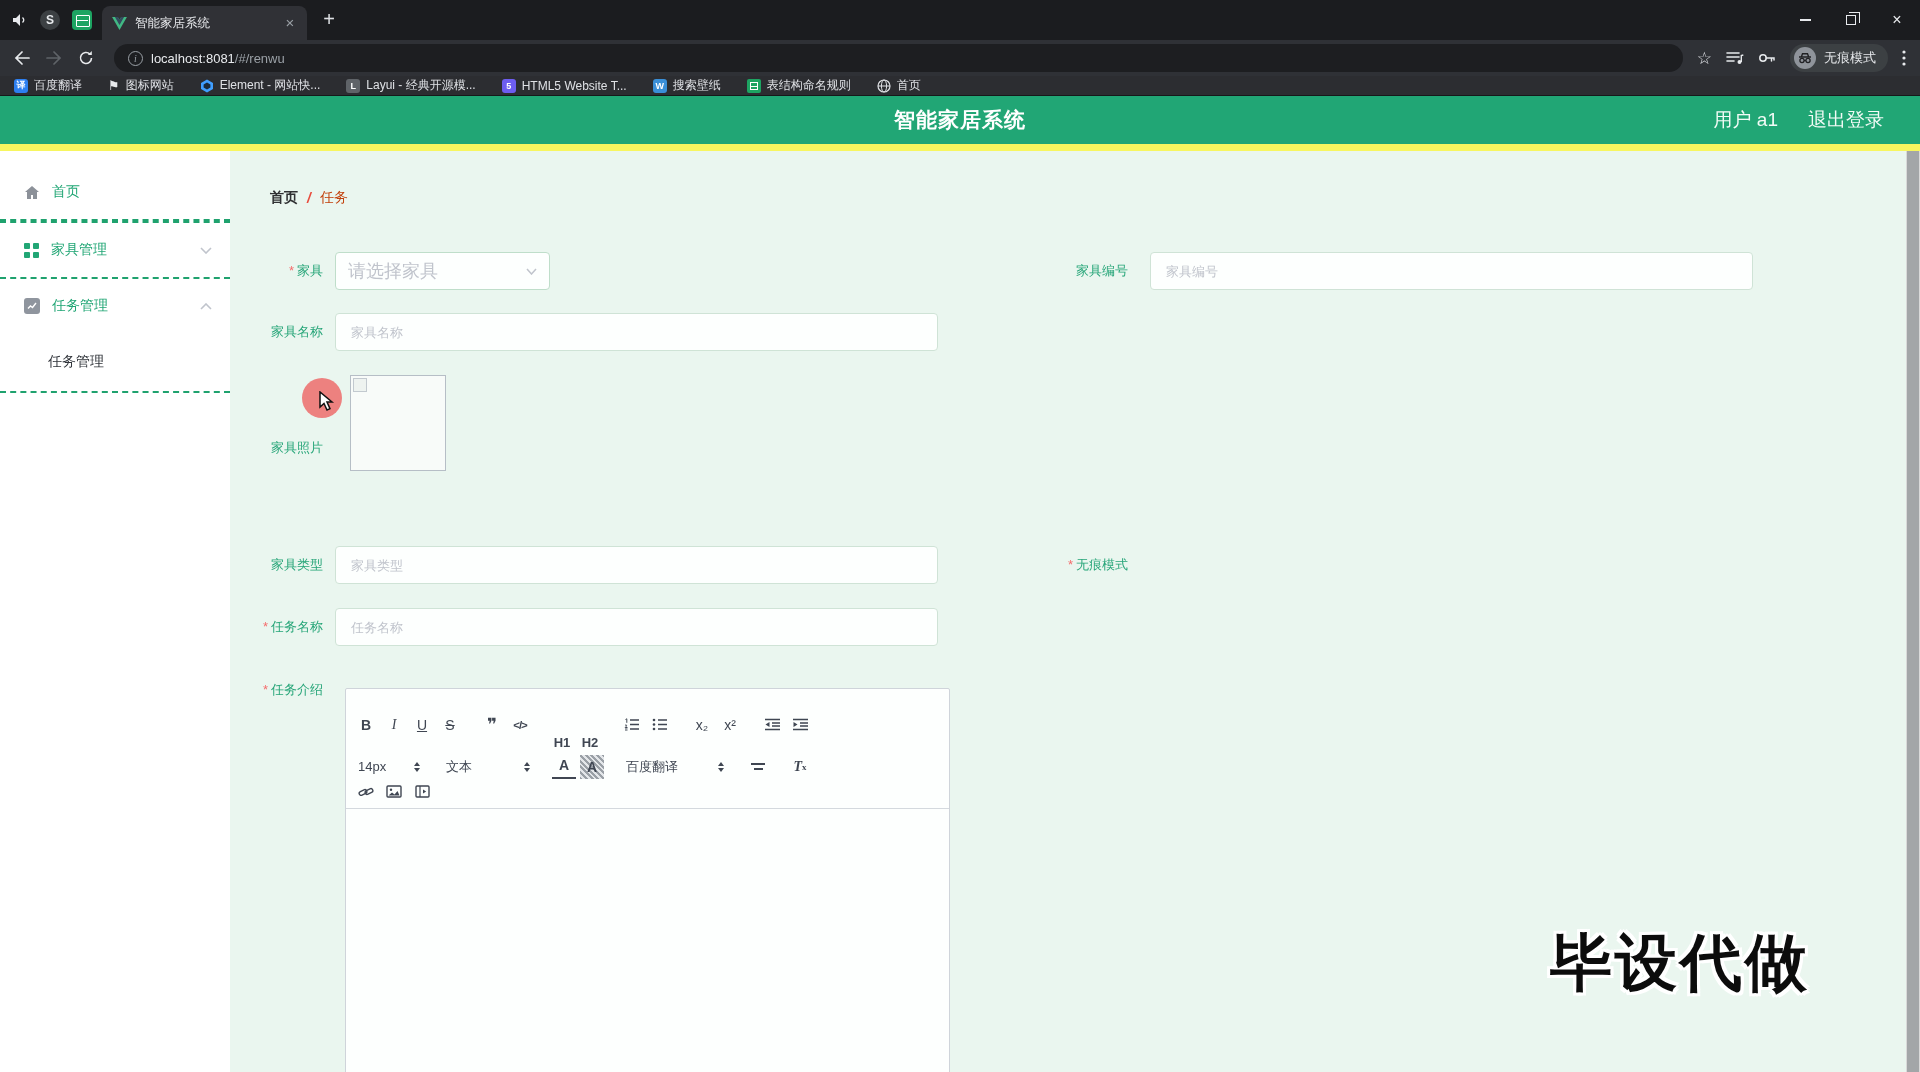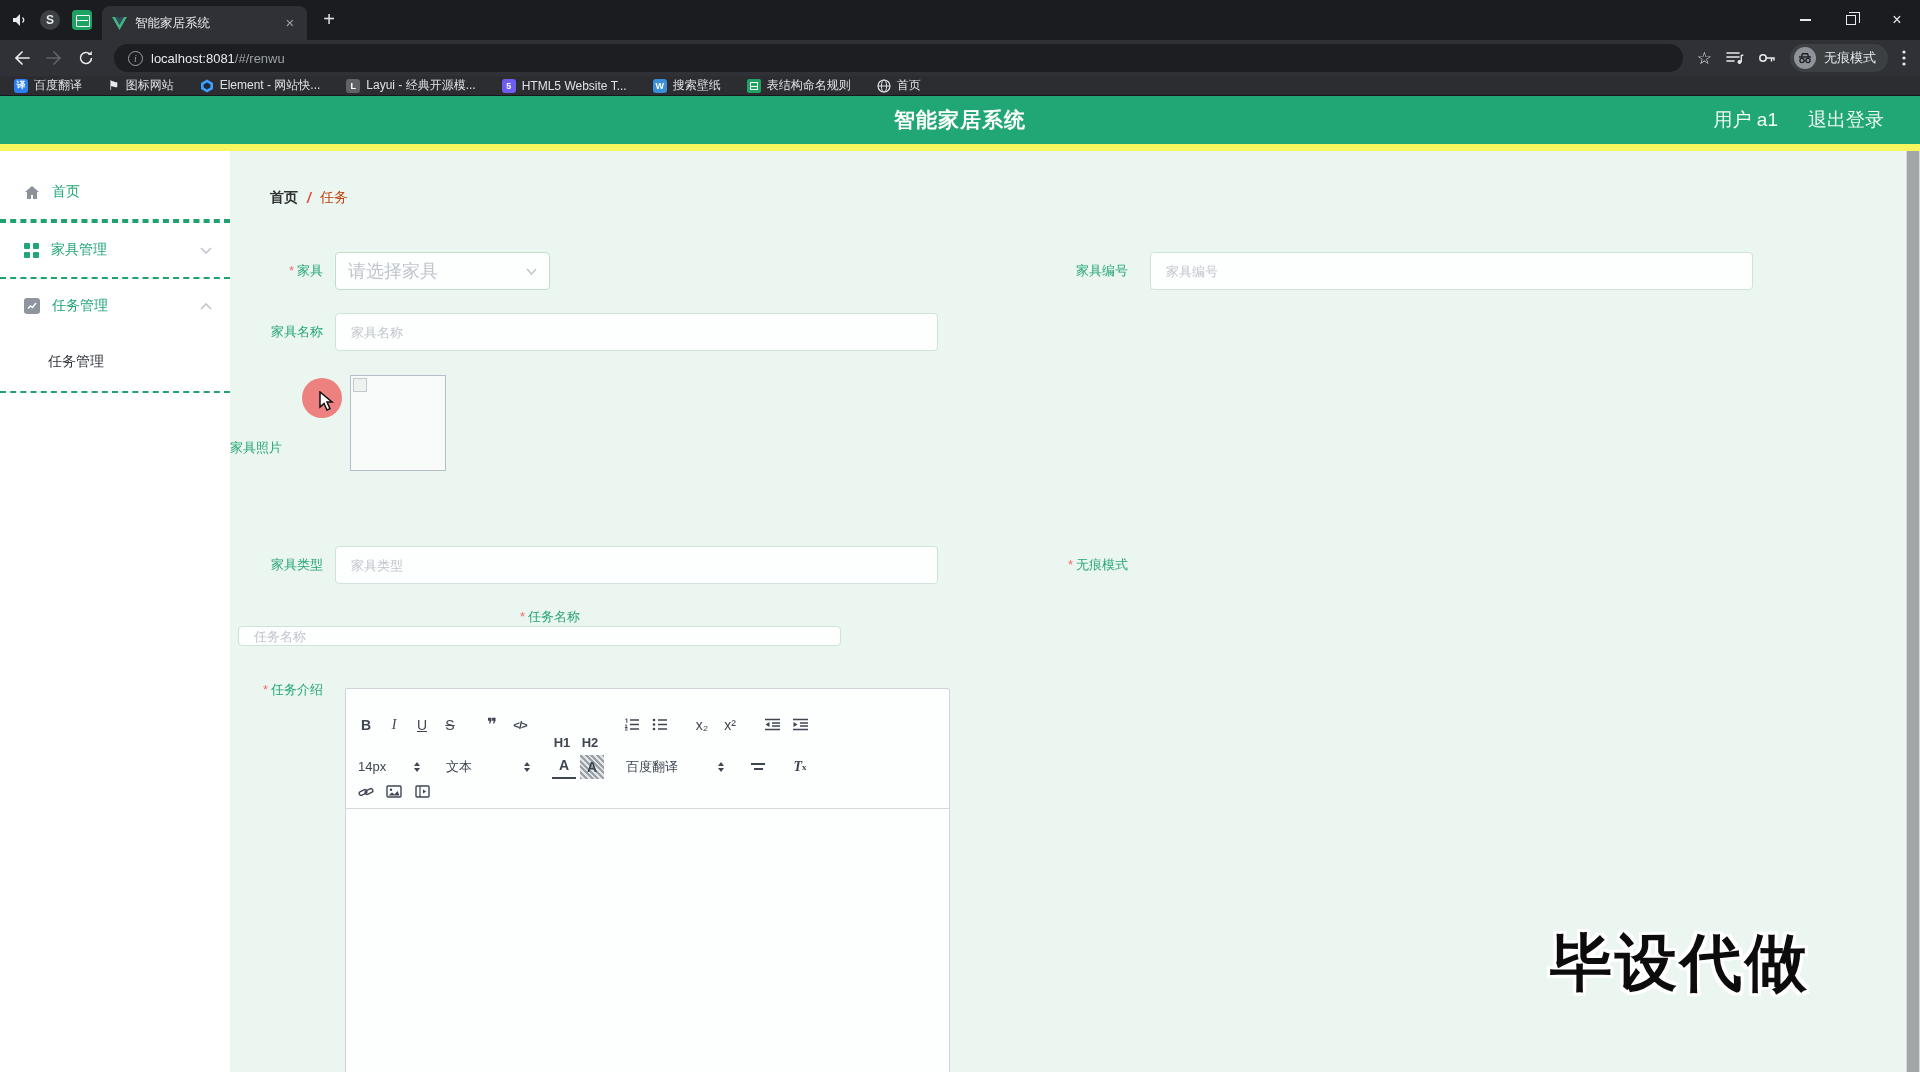--- a/index.html
+++ b/index.html
@@ -84,21 +84,21 @@
   .req { color:#f56c6c; margin-right:3px; font-size:13px; }
   .f-input { height:38px; border:1px solid #cfe3d6; border-radius:4px; background:#fdfffe; padding:0 15px; font-size:13px; color:#606266; outline:none; font-family:inherit; }
   .f-input::placeholder { color:#c0c4cc; }
   .w-std { width:603px; }
   .f-select { width:215px; height:38px; border:1px solid #bfdeca; border-radius:4px; background:#fdfffe; display:flex; align-items:center; padding:0 12px; justify-content:space-between; }
   .sel-ph { color:#c0c4cc; font-size:18px; }
   .inp-right { position:absolute; left:920px; }
 
   .upload-box { position:absolute; left:120px; top:224px; width:96px; height:96px; border:1px solid #b6bec6; background:#f8fbf9; }
   .upload-sq { position:absolute; left:2px; top:2px; width:14px; height:14px; border:1px solid #c2c9cf; background:#eef3f0; }
-  .photo-label { position:absolute; left:0; top:288px; width:105px; padding-right:12px; font-size:13px; color:#26a578; }
+  .photo-label { position:absolute; left:0; top:288px; width:105px; text-align:right; padding-right:12px; font-size:13px; color:#26a578; }
   .click-ring { position:absolute; left:72px; top:227px; width:40px; height:40px; border-radius:50%; background:rgba(238,103,103,.82); }
   .cursor-arrow { position:absolute; left:86px; top:240px; }
 
   
   .editor { position:absolute; left:115px; top:537px; width:605px; height:420px; border:1px solid #cfd4da; background:#fdfffe; border-radius:2px; }
   .ed-toolbar { border-bottom:1px solid #d4d9de; padding:6px 8px 4px; }
   .ed-row { display:flex; align-items:center; gap:4px; min-height:25px; flex-wrap:nowrap; }
   .ed-btn { min-width:24px; height:24px; display:flex; align-items:center; justify-content:center; color:#3f4652; font-size:14px; padding:0 2px; }
   .ed-b { font-weight:bold; } .ed-i { font-style:italic; font-family:"Liberation Serif",serif; }
   .ed-u { text-decoration:underline; } .ed-s { text-decoration:line-through; }
@@ -364,21 +364,21 @@
             <path d="M4 1v15l4-3.6 3 6.6 3-1.4-3-6.6h5z" fill="#fff" stroke="#111" stroke-width="1.5"></path>
           </svg>
       </span>
 
       <div class="frow" style="top:395px; left:0; right:0;">
         <span class="flabel">家具类型</span>
         <input class="f-input w-std" placeholder="家具类型" style="">
         <span class="flabel-r"><i class="req" style="font-style:normal;">*</i><span>无痕模式</span></span>
       </div>
 
-      <div class="frow" style="top:457px; left:8px;flex-direction:column;">
+      <div class="frow" style="top:457px; left:0;">
         <span class="flabel"><i class="req" style="font-style:normal;">*</i><span>任务名称</span></span>
         <input class="f-input w-std" placeholder="任务名称" style="">
       </div>
 
       <span class="flabel" style="position:absolute; top:530px; left:0;"><i class="req" style="font-style:normal;">*</i><span>任务介绍</span></span>
 
       <div class="editor">
         <div class="ed-toolbar">
           <div class="ed-row">
             <span class="ed-btn ed-b">B</span>

